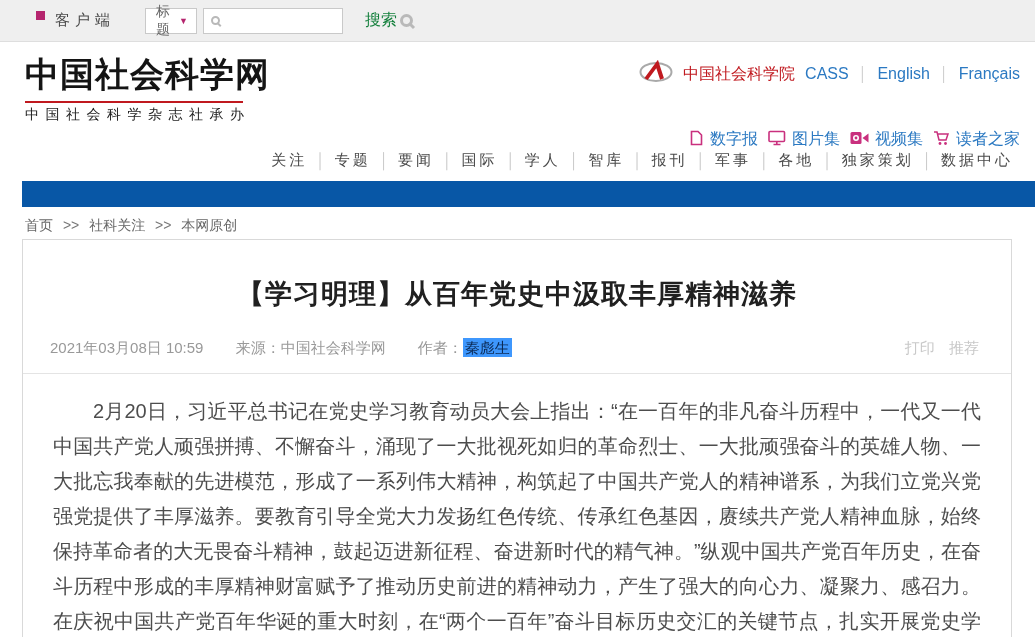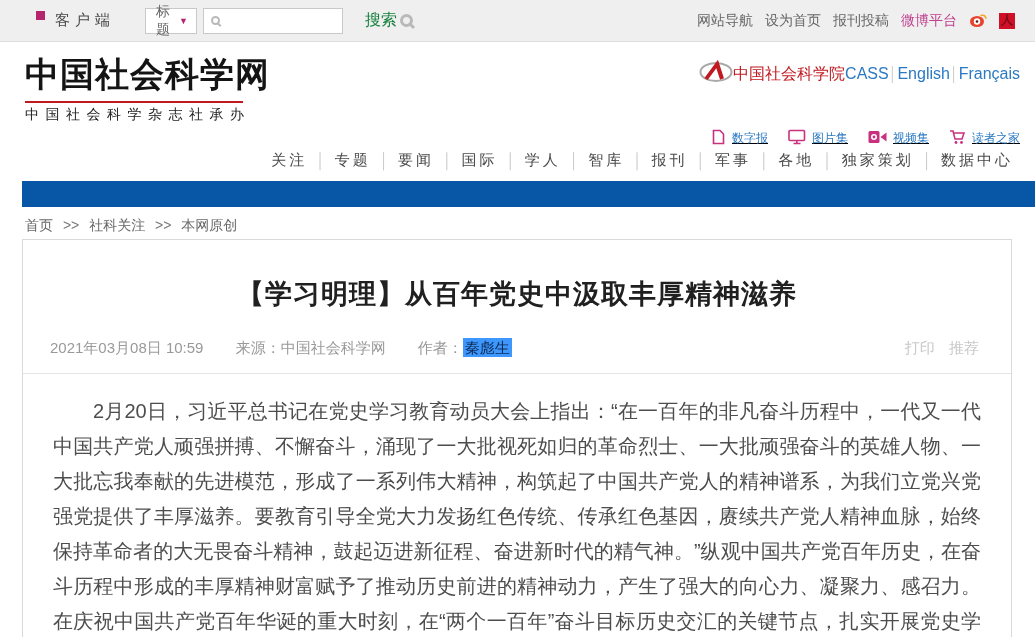--- a/index.html
+++ b/index.html
@@ -44,27 +44,27 @@
   .site-title { font-family:"DejaVu Serif", serif; font-weight:bold; font-size:34px;
                 color:#141414; letter-spacing:1px; cursor:pointer; }
   .red-rule { width:218px; height:2px; background:#c0191f; margin-top:3px; }
   .url-row { display:flex; align-items:baseline; margin-top:2px; }
   .site-url { font-size:21px; font-weight:bold; color:#c0191f; letter-spacing:1px; }
   .sponsor { font-size:12px; font-weight:bold; color:#c0191f; margin-left:2px; }
   .organizer { font-size:14px; color:#222; letter-spacing:6.5px; margin-top:3px; }
   .date-line { font-size:14px; color:#999; margin:5px 0 0 38px; }
 
   .hdr-cass { position:absolute; top:60px; right:15px; display:flex; align-items:center;
-              font-size:16px; }
+              gap:10px; font-size:16px; }
   .cass-name { color:#c0191f; cursor:pointer; }
   .lang-link { color:#2b79c2; cursor:pointer; }
   .vdiv { color:#ccc; font-size:14px; }
 
   .hdr-quick { position:absolute; top:129px; right:15px; display:flex; align-items:center;
-               gap:20px; font-size:12px;text-decoration:underline; }
+               gap:10px; font-size:16px; }
   .quick-item { display:flex; align-items:center; gap:6px; color:#2b79c2; cursor:pointer; }
   .quick-item svg { color:#c9307e; }
 
   .hdr-nav { position:absolute; top:151px; right:13px; display:flex; align-items:center;
              font-size:15px; color:#4a4a4a; }
   .nav-item { padding:0 9px; letter-spacing:3px; cursor:pointer; white-space:nowrap; }
   .nav-div { color:#ccc; }
 
   .blue-bar { position:absolute; top:181px; left:22px; right:0; height:26px; background:#0857a6; }
 
@@ -105,35 +105,20 @@
     </div>
     <div class="search-wrap">
       <span class="mag in-input"></span>
       <input class="search-input" type="text" style="">
     </div>
     <div class="search-btn">
       <span>搜索</span>
       <span class="mag big"></span>
     </div>
     <div class="topbar-spacer"></div>
-    <div class="topbar-right">
-      <span class="tlink">网站导航</span>
-      <span class="tlink">设为首页</span>
-      <span class="tlink">报刊投稿</span>
-      <span class="weibo-link">微博平台</span>
-      <span>
-        <svg width="18" height="17" viewBox="0 0 18 17">
-          <ellipse cx="8" cy="10.5" rx="7" ry="5.5" fill="#e8432e"></ellipse>
-          <circle cx="8" cy="10.5" r="3.2" fill="#fff"></circle>
-          <circle cx="8" cy="10.5" r="1.3" fill="#5a1510"></circle>
-          <path d="M12 4.5 q3.8 -1.2 5 2.6" fill="none" stroke="#f5a623" stroke-width="1.6" stroke-linecap="round"></path>
-        </svg>
-      </span>
-      <span class="people-icon">人</span>
-    </div>
   </div>
 
   <div class="logo-block">
     <div class="site-title">中国社会科学网</div>
     <div class="red-rule"></div>
     <div class="organizer">中国社会科学杂志社承办</div>
   </div>
 
   <div class="hdr-cass">
     <span>

